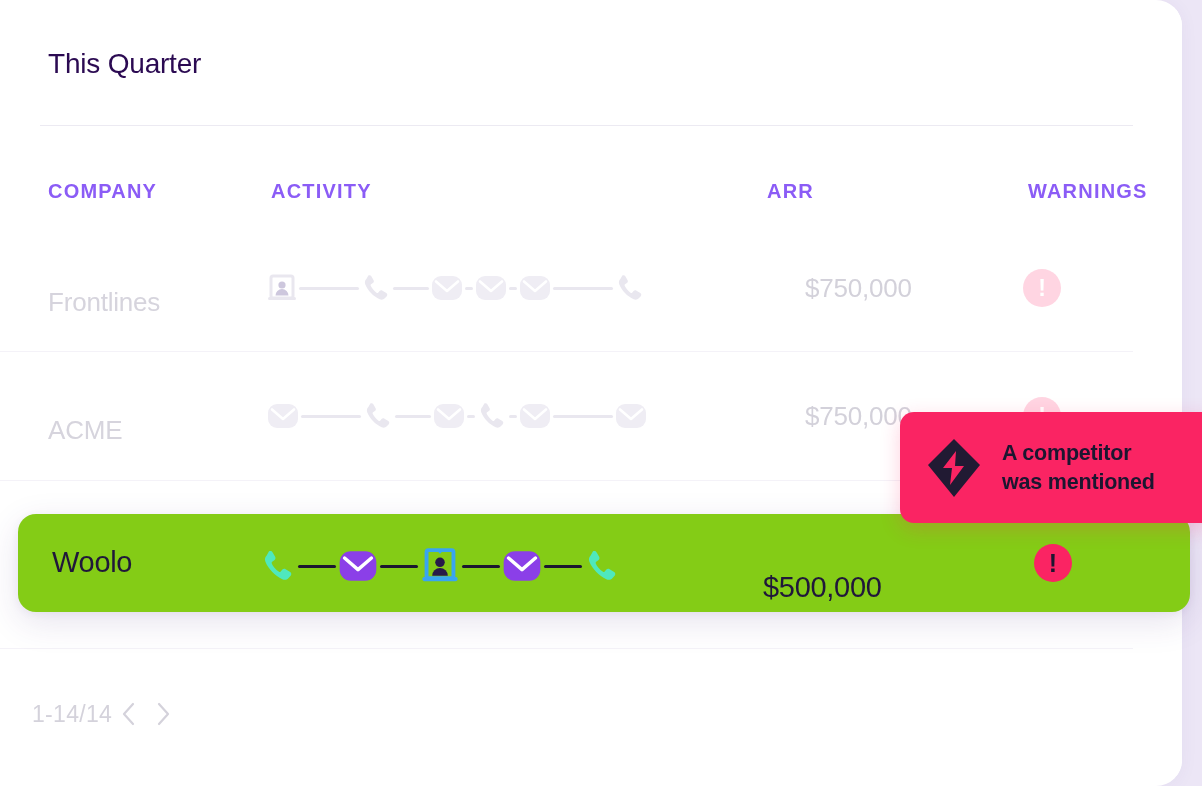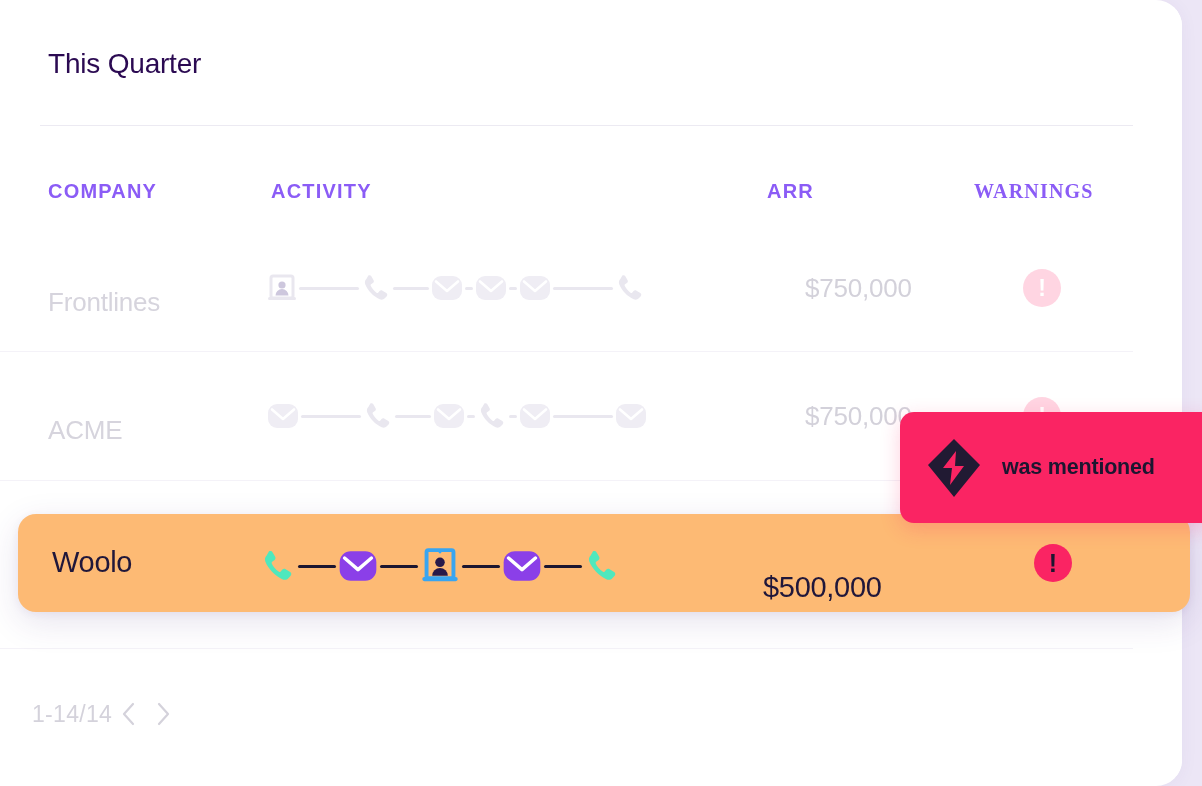--- a/index.html
+++ b/index.html
@@ -82,21 +82,21 @@
     position: absolute;
     top: 180px;
     font-size: 20px;
     font-weight: 700;
     color: #8b5cf6;
     letter-spacing: 1.2px;
   }
   #ch-company  { left: 88px; }
   #ch-activity { left: 311px; }
   #ch-arr      { left: 807px; }
-  #ch-warn     { left: 1014px; font-family: Liberation Serif, serif; }
+  #ch-warn     { left: 1068px; }
 
   
   .row {
     position: absolute;
     left: 40px;
     width: 1133px;
     height: 70px;
     display: flex;
     align-items: center;
   }
@@ -166,21 +166,21 @@
   }
   .ico svg { display: block; }
 
   
   #row-woolo {
     position: absolute;
     left: 18px;
     top: 514px;
     width: 1172px;
     height: 98px;
-    background: #fdba74;
+    background: #84cc16;
     border-radius: 18px;
     box-shadow: 0 10px 34px rgba(70, 40, 120, 0.13),
                 0 2px 8px rgba(70, 40, 120, 0.06);
     z-index: 4;
   }
   #row-woolo .company {
     position: absolute;
     left: 34px;
     top: 32px;
     font-size: 29px;
@@ -464,15 +464,16 @@
 </div>
 
 <div id="tooltip">
   <span class="ico">
     <svg width="56" height="62" viewBox="0 0 56 62">
       <path d="M28 2 L54 28 L28 60 L2 28 Z" fill="#211a33"></path>
       <path d="M30 14 L17 31 L26 31 L24 48 L38 29 L29 29 Z" fill="#fa2463"></path>
     </svg>
   </span>
   <div id="tooltip-text">
+    <div>A competitor</div>
     <div>was mentioned</div>
   </div>
 </div>
 
 </body></html>

